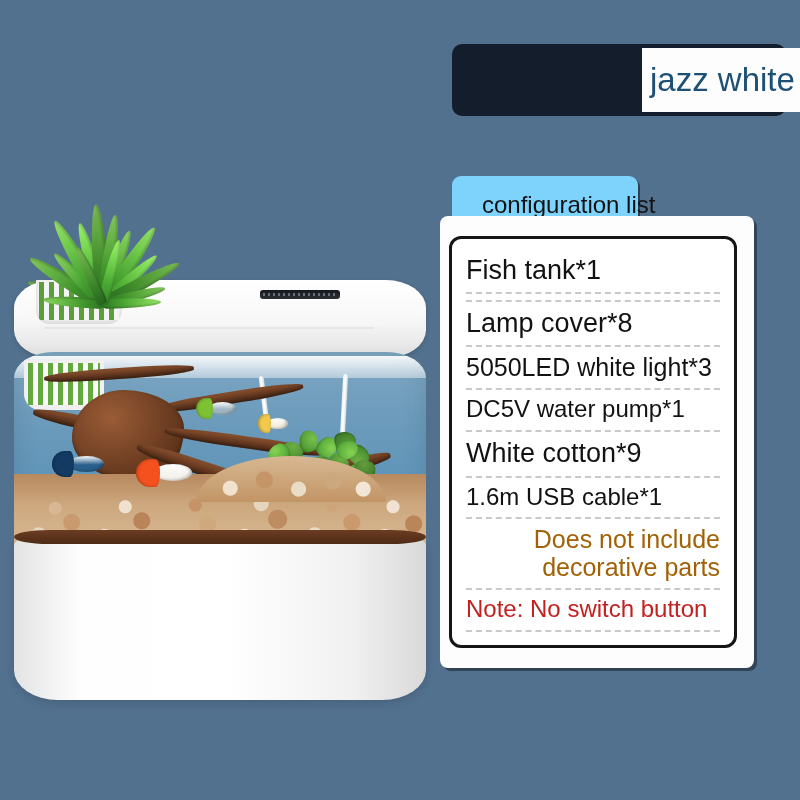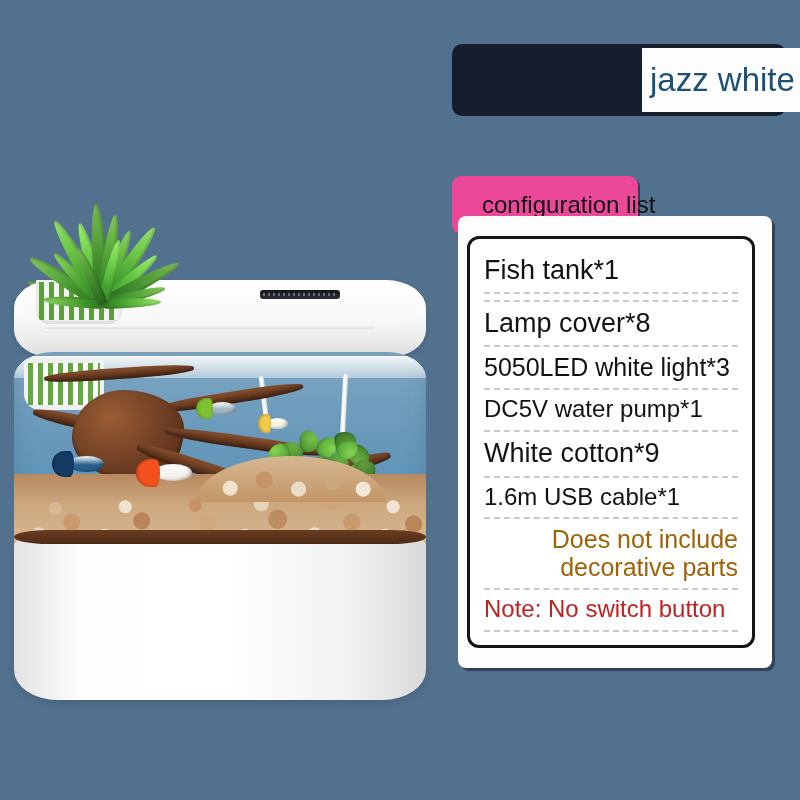--- a/index.html
+++ b/index.html
@@ -325,36 +325,36 @@
     white-space: nowrap;
   }
 
   
   #config-tab {
     position: absolute;
     left: 452px;
     top: 176px;
     width: 186px;
     height: 58px;
-    background: #ec4899;
+    background: #7dd3fc;
     border-radius: 9px;
     box-shadow: 2px 2px 0 rgba(0,0,0,.45);
   }
   #config-tab-text {
     position: absolute;
     left: 30px;
     top: 50%;
     transform: translateY(-50%);
     font-size: 24px;
     color: #121212;
     white-space: nowrap;
   }
   #config-card {
     position: absolute;
-    left: 458px;
+    left: 440px;
     top: 216px;
     width: 314px;
     height: 452px;
     background: #fdfdfd;
     border-radius: 8px;
     box-shadow: 3px 3px 0 rgba(0,0,0,.40);
   }
   #config-inner {
     position: absolute;
     left: 9px;

